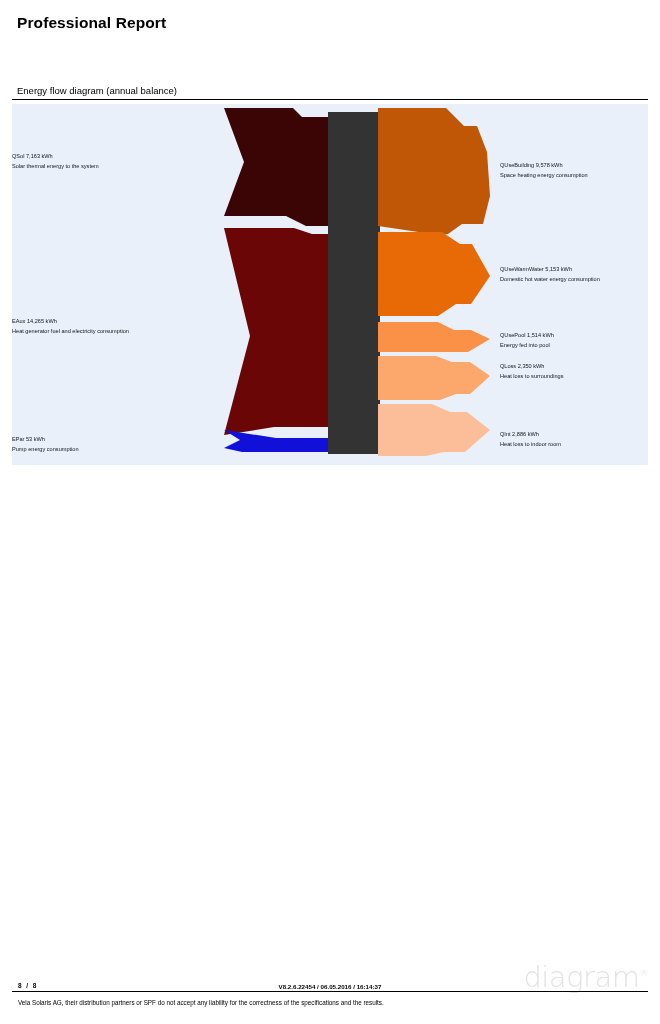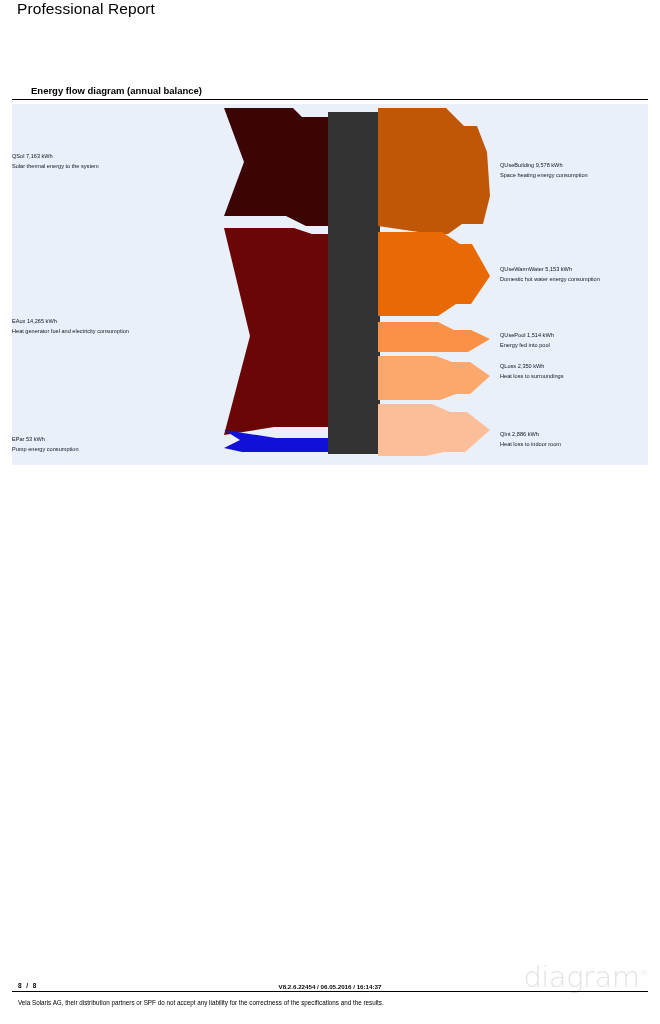--- a/index.html
+++ b/index.html
@@ -13,36 +13,35 @@
     position: relative;
     font-family: "Liberation Sans", sans-serif;
     color: #000000;
     overflow: hidden;
   }
 
   
   #report-title {
     position: absolute;
     left: 17px;
-    top: 0;
+    top: 14px;
     font-size: 15.5px;
-    font-weight: normal;
+    font-weight: bold;
     letter-spacing: 0.1px;
     color: #000;
   }
 
   
   #section-heading {
     position: absolute;
     left: 17px;
     top: 85px;
     font-size: 9.5px;
-    font-weight: bold;
-    color: #000;
-    margin-left: 14px;
+    font-weight: normal;
+    color: #000;
   }
   #section-rule {
     position: absolute;
     left: 12px;
     top: 99px;
     width: 636px;
     height: 1px;
     background: #000000;
   }
 

